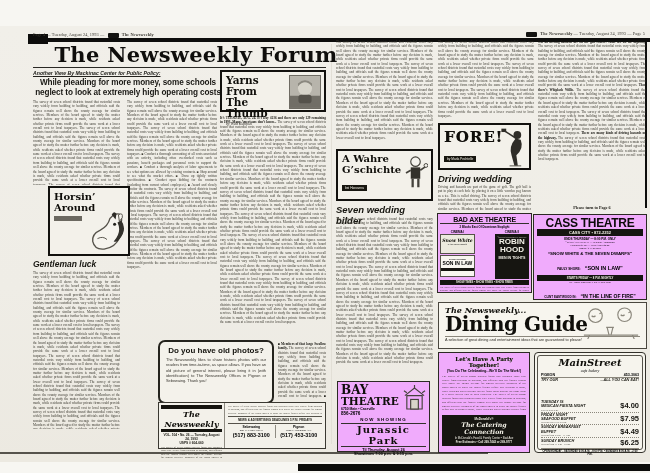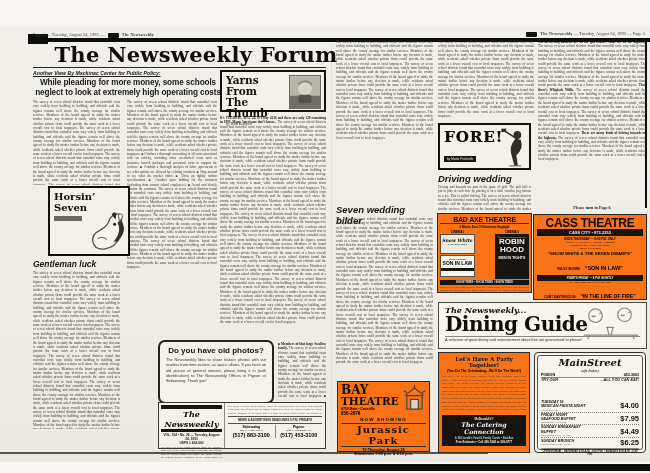--- a/index.html
+++ b/index.html
@@ -35,21 +35,21 @@
   .bullet-item { display:inline; }
 
   .feature-box { border:2px solid #12110e; background:#f3f1ea; }
   .slab { font-family:"DejaVu Serif",serif; font-weight:bold; color:#0f0e0a; }
   .byline-sm { font-size:4px; font-style:italic; color:#2c2a24; }
   .rev-tag { display:inline-block; background:#17160f; color:#f5f3ea; font-size:3.2px;
              padding:1px 3px; font-family:"Liberation Sans",sans-serif; }
 
   .roundbox { border:2px solid #24231d; border-radius:7px; background:#f4f2eb; }
 
-  .ad { background:#f97316; border:1px solid #2c2a24; }
+  .ad { background:#f0abfc; border:1px solid #2c2a24; }
   .center { text-align:center; }
   .sans { font-family:"Liberation Sans",sans-serif; }
   .white-strip { background:#161511; color:#f4f2e8; }
 
   .price { font-family:"Liberation Sans",sans-serif; font-weight:bold; font-size:7.5px; color:#14130e; }
   .ms-item-l1 { font-family:"Liberation Sans",sans-serif; font-weight:bold; font-style:italic;
                 font-size:3.8px; color:#16150f; line-height:1.15; }
   .ms-note { font-size:2.5px; color:#4a4840; }
 
   svg { display:block; }
@@ -114,21 +114,21 @@
   </div>
 
   <div class="abs bodycol" style="left:220px;top:116px;width:106px;height:222px;">
     <b>It’s TUESDAY, AUG. 24. It’s Day #236 and there are only 129 remaining in 1993. Many Americans don’t know... </b>
     <span class="greek">The survey of seven school districts found that custodial costs vary widely from building to building, and officials said the figures remain well above the county average for similar services. Members of the board agreed to study the matter further before any decision is made, while residents asked whether private firms could provide the same work at a lower overall cost to local taxpayers. The survey of seven school districts found that custodial costs vary widely from building to building, and officials said the figures remain well above the county average for similar services. Members of the board agreed to study the matter further before any decision is made, while residents asked whether private firms could provide the same work at a lower overall cost to local taxpayers. The survey of seven school districts found that custodial costs vary widely from building to building, and officials said the figures remain well above the county average for similar services. Members of the board agreed to study the matter further before any decision is made, while residents asked whether private firms could provide the same work at a lower overall cost to local taxpayers. The survey of seven school districts found that custodial costs vary widely from building to building, and officials said the figures remain well above the county average for similar services. Members of the board agreed to study the matter further before any decision is made, while residents asked whether private firms could provide the same work at a lower overall cost to local taxpayers. The survey of seven school districts found that custodial costs vary widely from building to building, and officials said the figures remain well above the county average for similar services. Members of the board agreed to study the matter further before any decision is made, while residents asked whether private firms could provide the same work at a lower overall cost to local taxpayers. The survey of seven school districts found that custodial costs vary widely from building to building, and officials said the figures remain well above the county average for similar services. Members of the board agreed to study the matter further before any decision is made, while residents asked whether private firms could provide the same work at a lower overall cost to local taxpayers. The survey of seven school districts found that custodial costs vary widely from building to building, and officials said the figures remain well above the county average for similar services. Members of the board agreed to study the matter further before any decision is made, while residents asked whether private firms could provide the same work at a lower overall cost to local taxpayers. The survey of seven school districts found that custodial costs vary widely from building to building, and officials said the figures remain well above the county average for similar services. Members of the board agreed to study the matter further before any decision is made, while residents asked whether private firms could provide the same work at a lower overall cost to local taxpayers. The survey of seven school districts found that custodial costs vary widely from building to building, and officials said the figures remain well above the county average for similar services. Members of the board agreed to study the matter further before any decision is made, while residents asked whether private firms could provide the same work at a lower overall cost to local taxpayers. </span>
   </div>
 
   <div class="abs feature-box" style="left:48px;top:186px;width:82px;height:70px;padding:4px;">
     <div class="slab" style="font-size:10px;line-height:1.05;width:44px;">
       <div>Horsin’</div>
-      <div>Seven</div>
+      <div>Around</div>
     </div>
     <div style="width:28px;height:5px;background:#6b6860;margin-top:3px;"></div>
     <div class="abs" style="right:1px;bottom:1px;">
       <svg viewBox="0 0 42 46" width="40" height="44">
         <path d="M28 6 Q38 2 36 14 Q40 22 34 30 Q30 40 18 42 Q8 43 6 34 Q5 26 14 22 Q22 18 24 10 Z" fill="#f6f4ee" stroke="#55524a" stroke-width="1.4"></path>
         <path d="M26 6 q2 -5 5 -1 l-1 6 z" fill="#2e2c27"></path>
         <path d="M33 6 q5 -3 4 3 l-3 4 z" fill="#f6f4ee" stroke="#55524a" stroke-width="1"></path>
         <circle cx="29" cy="16" r="1.6" fill="#22211c"></circle>
         <path d="M36 12 q7 10 -3 21 q-2 2 -5 1 q9 -10 4 -20 z" fill="#33312b"></path>
         <path d="M11 31 q6 -3 10 1" stroke="#55524a" stroke-width="1" fill="none"></path>
@@ -190,20 +190,36 @@
   <div class="abs bodycol" style="left:538px;top:40px;width:108px;height:163px;">
     <b>Not all driving hazards are on the golf course. Some are on the highway. </b>
     <span class="greek">The survey of seven school districts found that custodial costs vary widely from building to building, and officials said the figures remain well above the county average for similar services. Members of the board agreed to study the matter further before any decision is made, while residents asked whether private firms could provide the same work at a lower overall cost to local taxpayers. The survey of seven school districts found that custodial costs vary widely from building to building, and officials said the figures remain well above the county average for similar services. Members of the board agreed to study the matter further before any decision is made, while residents asked whether private firms could provide the same work at a lower overall cost to local taxpayers. </span>
     <b>Then there’s Whiplash Willie. </b>
     <span class="greek">The survey of seven school districts found that custodial costs vary widely from building to building, and officials said the figures remain well above the county average for similar services. Members of the board agreed to study the matter further before any decision is made, while residents asked whether private firms could provide the same work at a lower overall cost to local taxpayers. The survey of seven school districts found that custodial costs vary widely from building to building, and officials said the figures remain well above the county average for similar services. Members of the board agreed to study the matter further before any decision is made, while residents asked whether private firms could provide the same work at a lower overall cost to local taxpayers. </span>
     <b>There are many kinds of driving hazards on the highway, </b>
     <span class="greek">The survey of seven school districts found that custodial costs vary widely from building to building, and officials said the figures remain well above the county average for similar services. Members of the board agreed to study the matter further before any decision is made, while residents asked whether private firms could provide the same work at a lower overall cost to local taxpayers. </span>
   </div>
   <div class="abs center" style="left:538px;top:205px;width:108px;font-weight:bold;font-size:4.2px;color:#16150f;">Please turn to Page 6</div>
 
+  <div class="abs feature-box" style="left:336px;top:149px;width:97px;height:52px;padding:3px 4px;border-width:2.5px;">
+    <div class="slab" style="font-size:10px;line-height:1.05;width:60px;">
+      <div>A Wahre</div>
+      <div>G’schichte</div>
+    </div>
+    <span class="rev-tag" style="margin-top:2px;">bei Hanovera</span>
+    <div class="abs" style="right:3px;top:4px;">
+      <svg viewBox="0 0 26 40" width="25" height="38">
+        <circle cx="13" cy="7" r="5" fill="#f4f2ec" stroke="#44423b" stroke-width="1.2"></circle>
+        <path d="M8 13 h10 v12 h-10 z" fill="#33312b"></path>
+        <path d="M10 25 v9 M16 25 v9" stroke="#44423b" stroke-width="2.4"></path>
+        <path d="M18 16 l6 -4 M8 16 l-5 3" stroke="#44423b" stroke-width="1.8"></path>
+        <circle cx="24" cy="11" r="2" fill="#f4f2ec" stroke="#44423b" stroke-width="1"></circle>
+      </svg>
+    </div>
+  </div>
   <div class="abs sub-head" style="left:336px;top:204px;width:97px;font-size:9.5px;">Seven wedding bilder</div>
   <div class="abs bodycol greek" style="left:336px;top:217px;width:97px;height:161px;">The survey of seven school districts found that custodial costs vary widely from building to building, and officials said the figures remain well above the county average for similar services. Members of the board agreed to study the matter further before any decision is made, while residents asked whether private firms could provide the same work at a lower overall cost to local taxpayers. The survey of seven school districts found that custodial costs vary widely from building to building, and officials said the figures remain well above the county average for similar services. Members of the board agreed to study the matter further before any decision is made, while residents asked whether private firms could provide the same work at a lower overall cost to local taxpayers. The survey of seven school districts found that custodial costs vary widely from building to building, and officials said the figures remain well above the county average for similar services. Members of the board agreed to study the matter further before any decision is made, while residents asked whether private firms could provide the same work at a lower overall cost to local taxpayers. The survey of seven school districts found that custodial costs vary widely from building to building, and officials said the figures remain well above the county average for similar services. Members of the board agreed to study the matter further before any decision is made, while residents asked whether private firms could provide the same work at a lower overall cost to local taxpayers. The survey of seven school districts found that custodial costs vary widely from building to building, and officials said the figures remain well above the county average for similar services. Members of the board agreed to study the matter further before any decision is made, while residents asked whether private firms could provide the same work at a lower overall cost to local taxpayers. The survey of seven school districts found that custodial costs vary widely from building to building, and officials said the figures remain well above the county average for similar services. Members of the board agreed to study the matter further before any decision is made, while residents asked whether private firms could provide the same work at a lower overall cost to local taxpayers. </div>
 
   <div class="abs feature-box" style="left:438px;top:123px;width:93px;height:47px;padding:3px 4px;">
     <div class="slab" style="font-size:15px;letter-spacing:1px;text-shadow:.4px .4px 0 #55524a;">FORE!</div>
     <span class="rev-tag" style="margin-top:3px;">by Marla Pechtelle</span>
     <div class="abs" style="right:2px;top:2px;">
       <svg viewBox="0 0 30 42" width="29" height="41">
         <circle cx="20" cy="8" r="4" fill="#2f2d28"></circle>
         <path d="M18 12 q-7 8 -4 17 l3 11 h3.5 l-1.5 -11 q8 -7 4.5 -16 z" fill="#2f2d28"></path>

